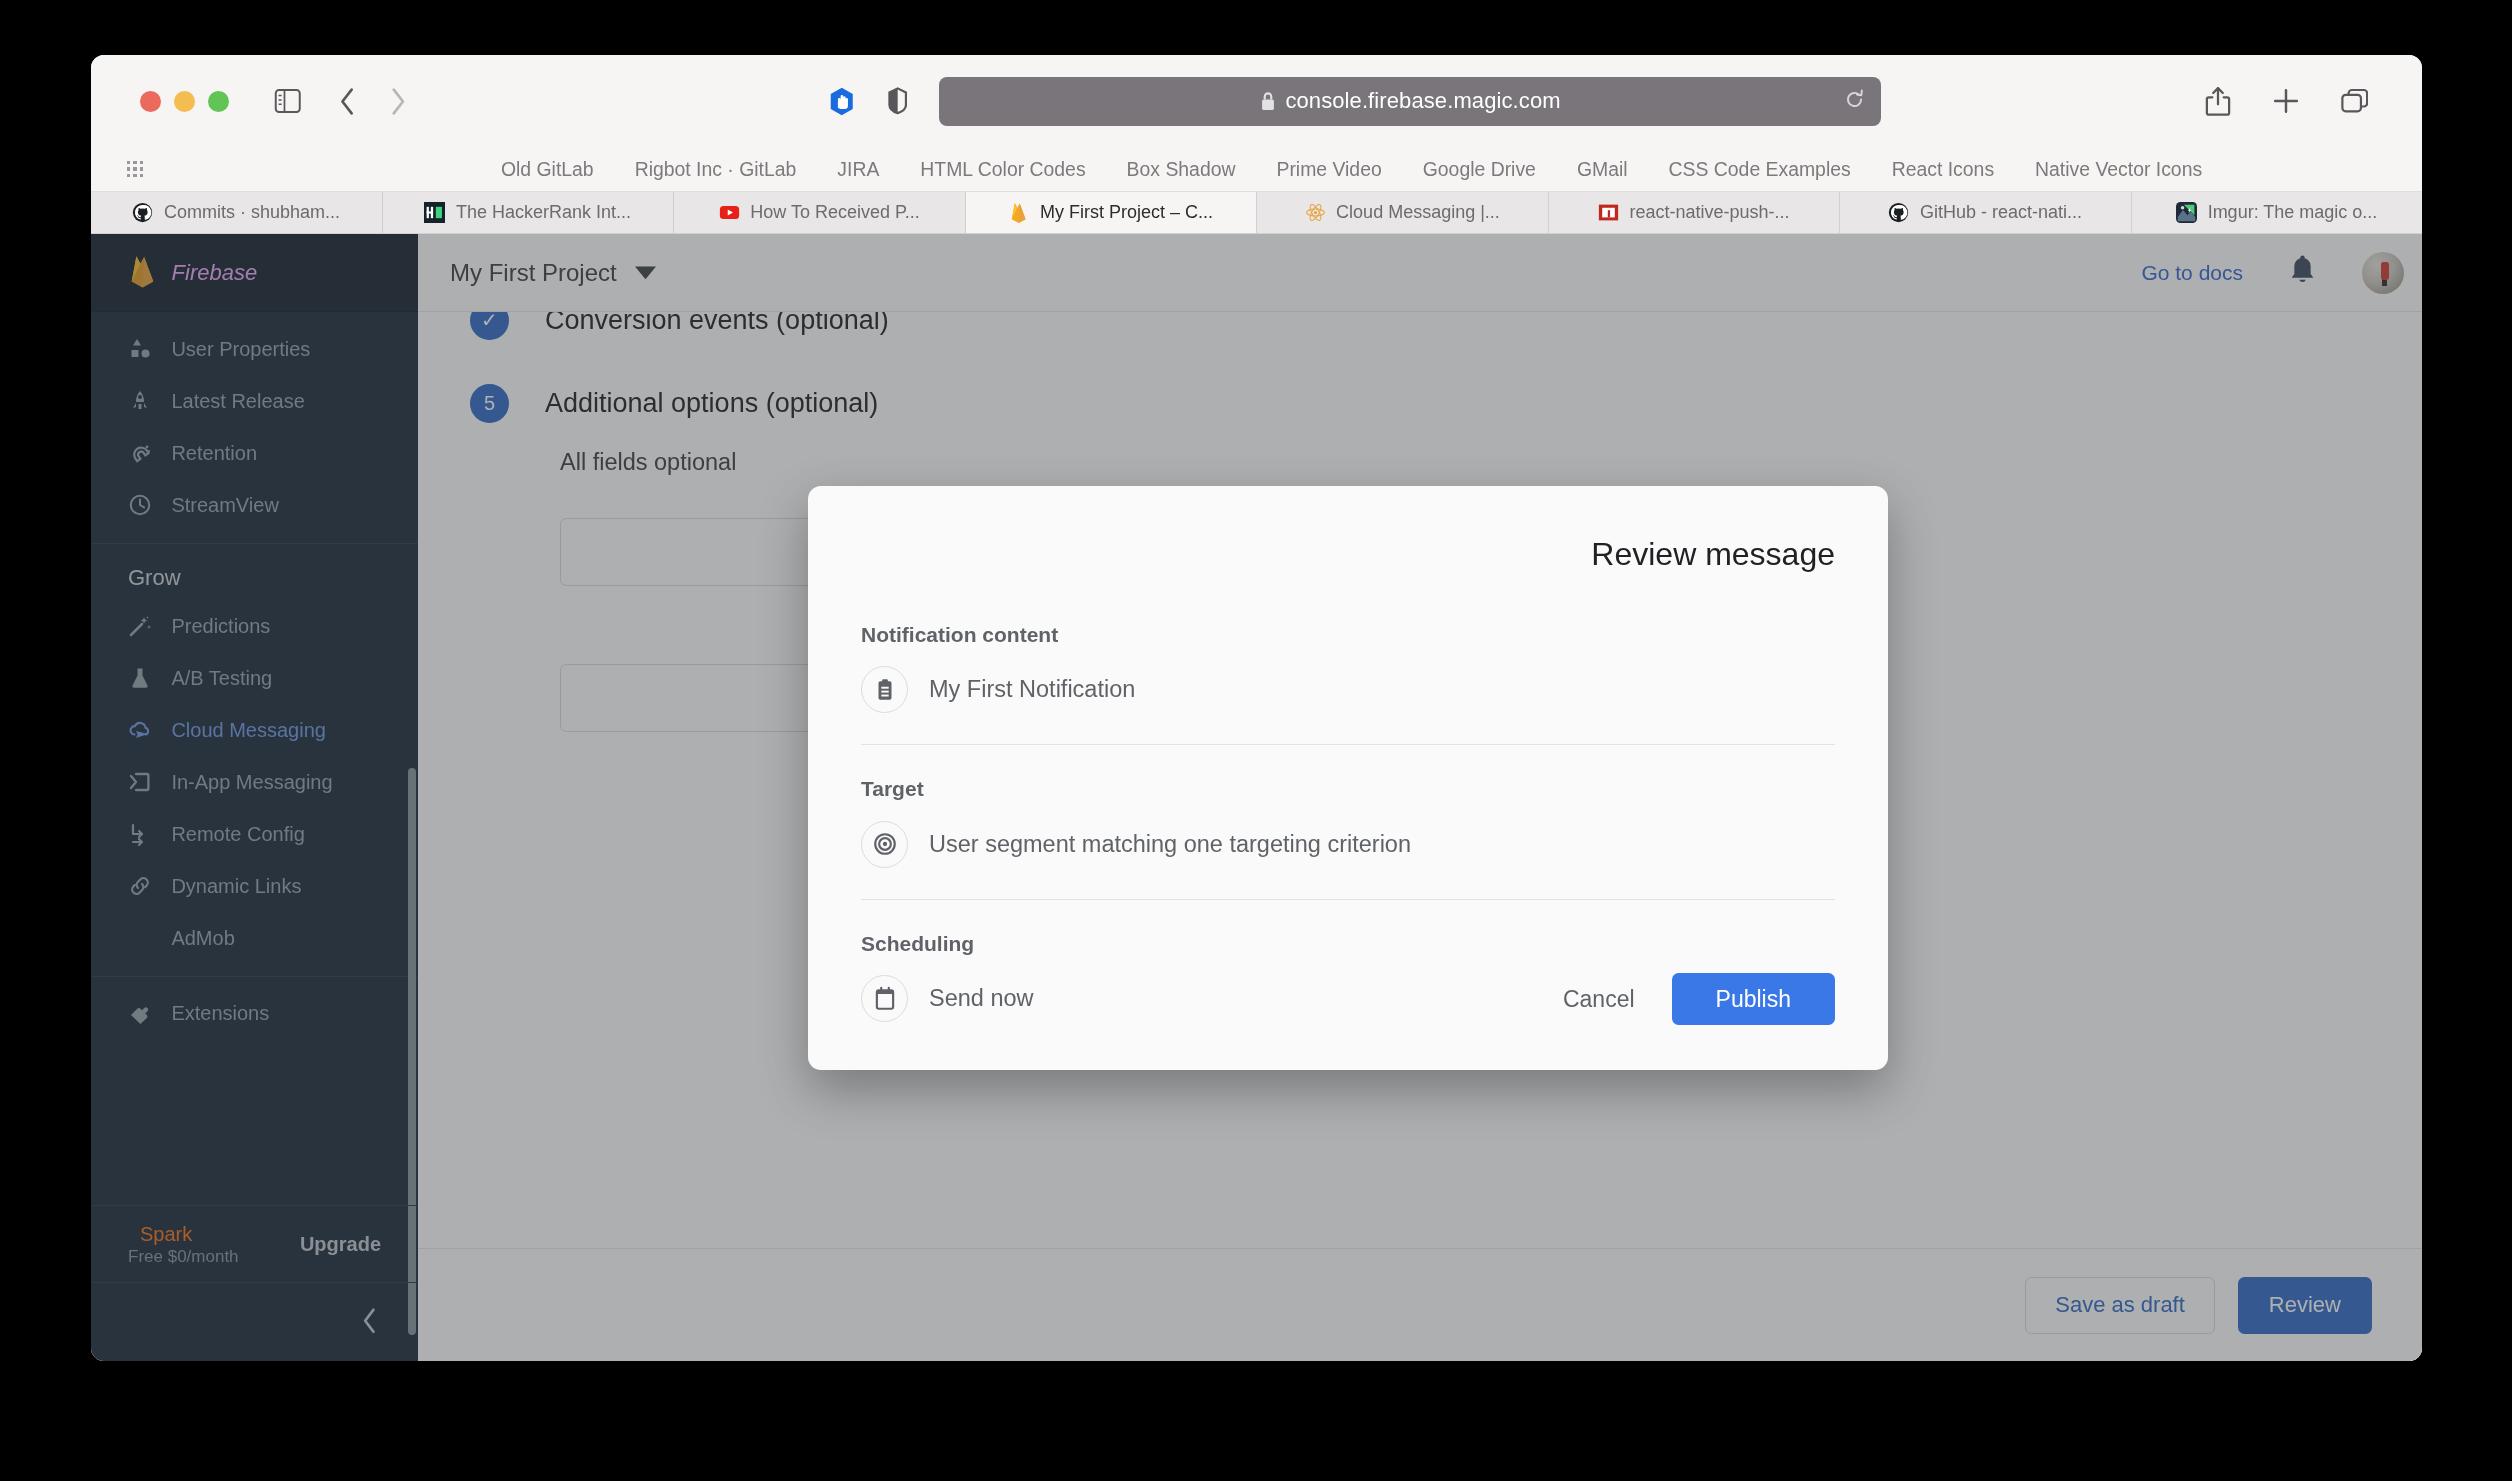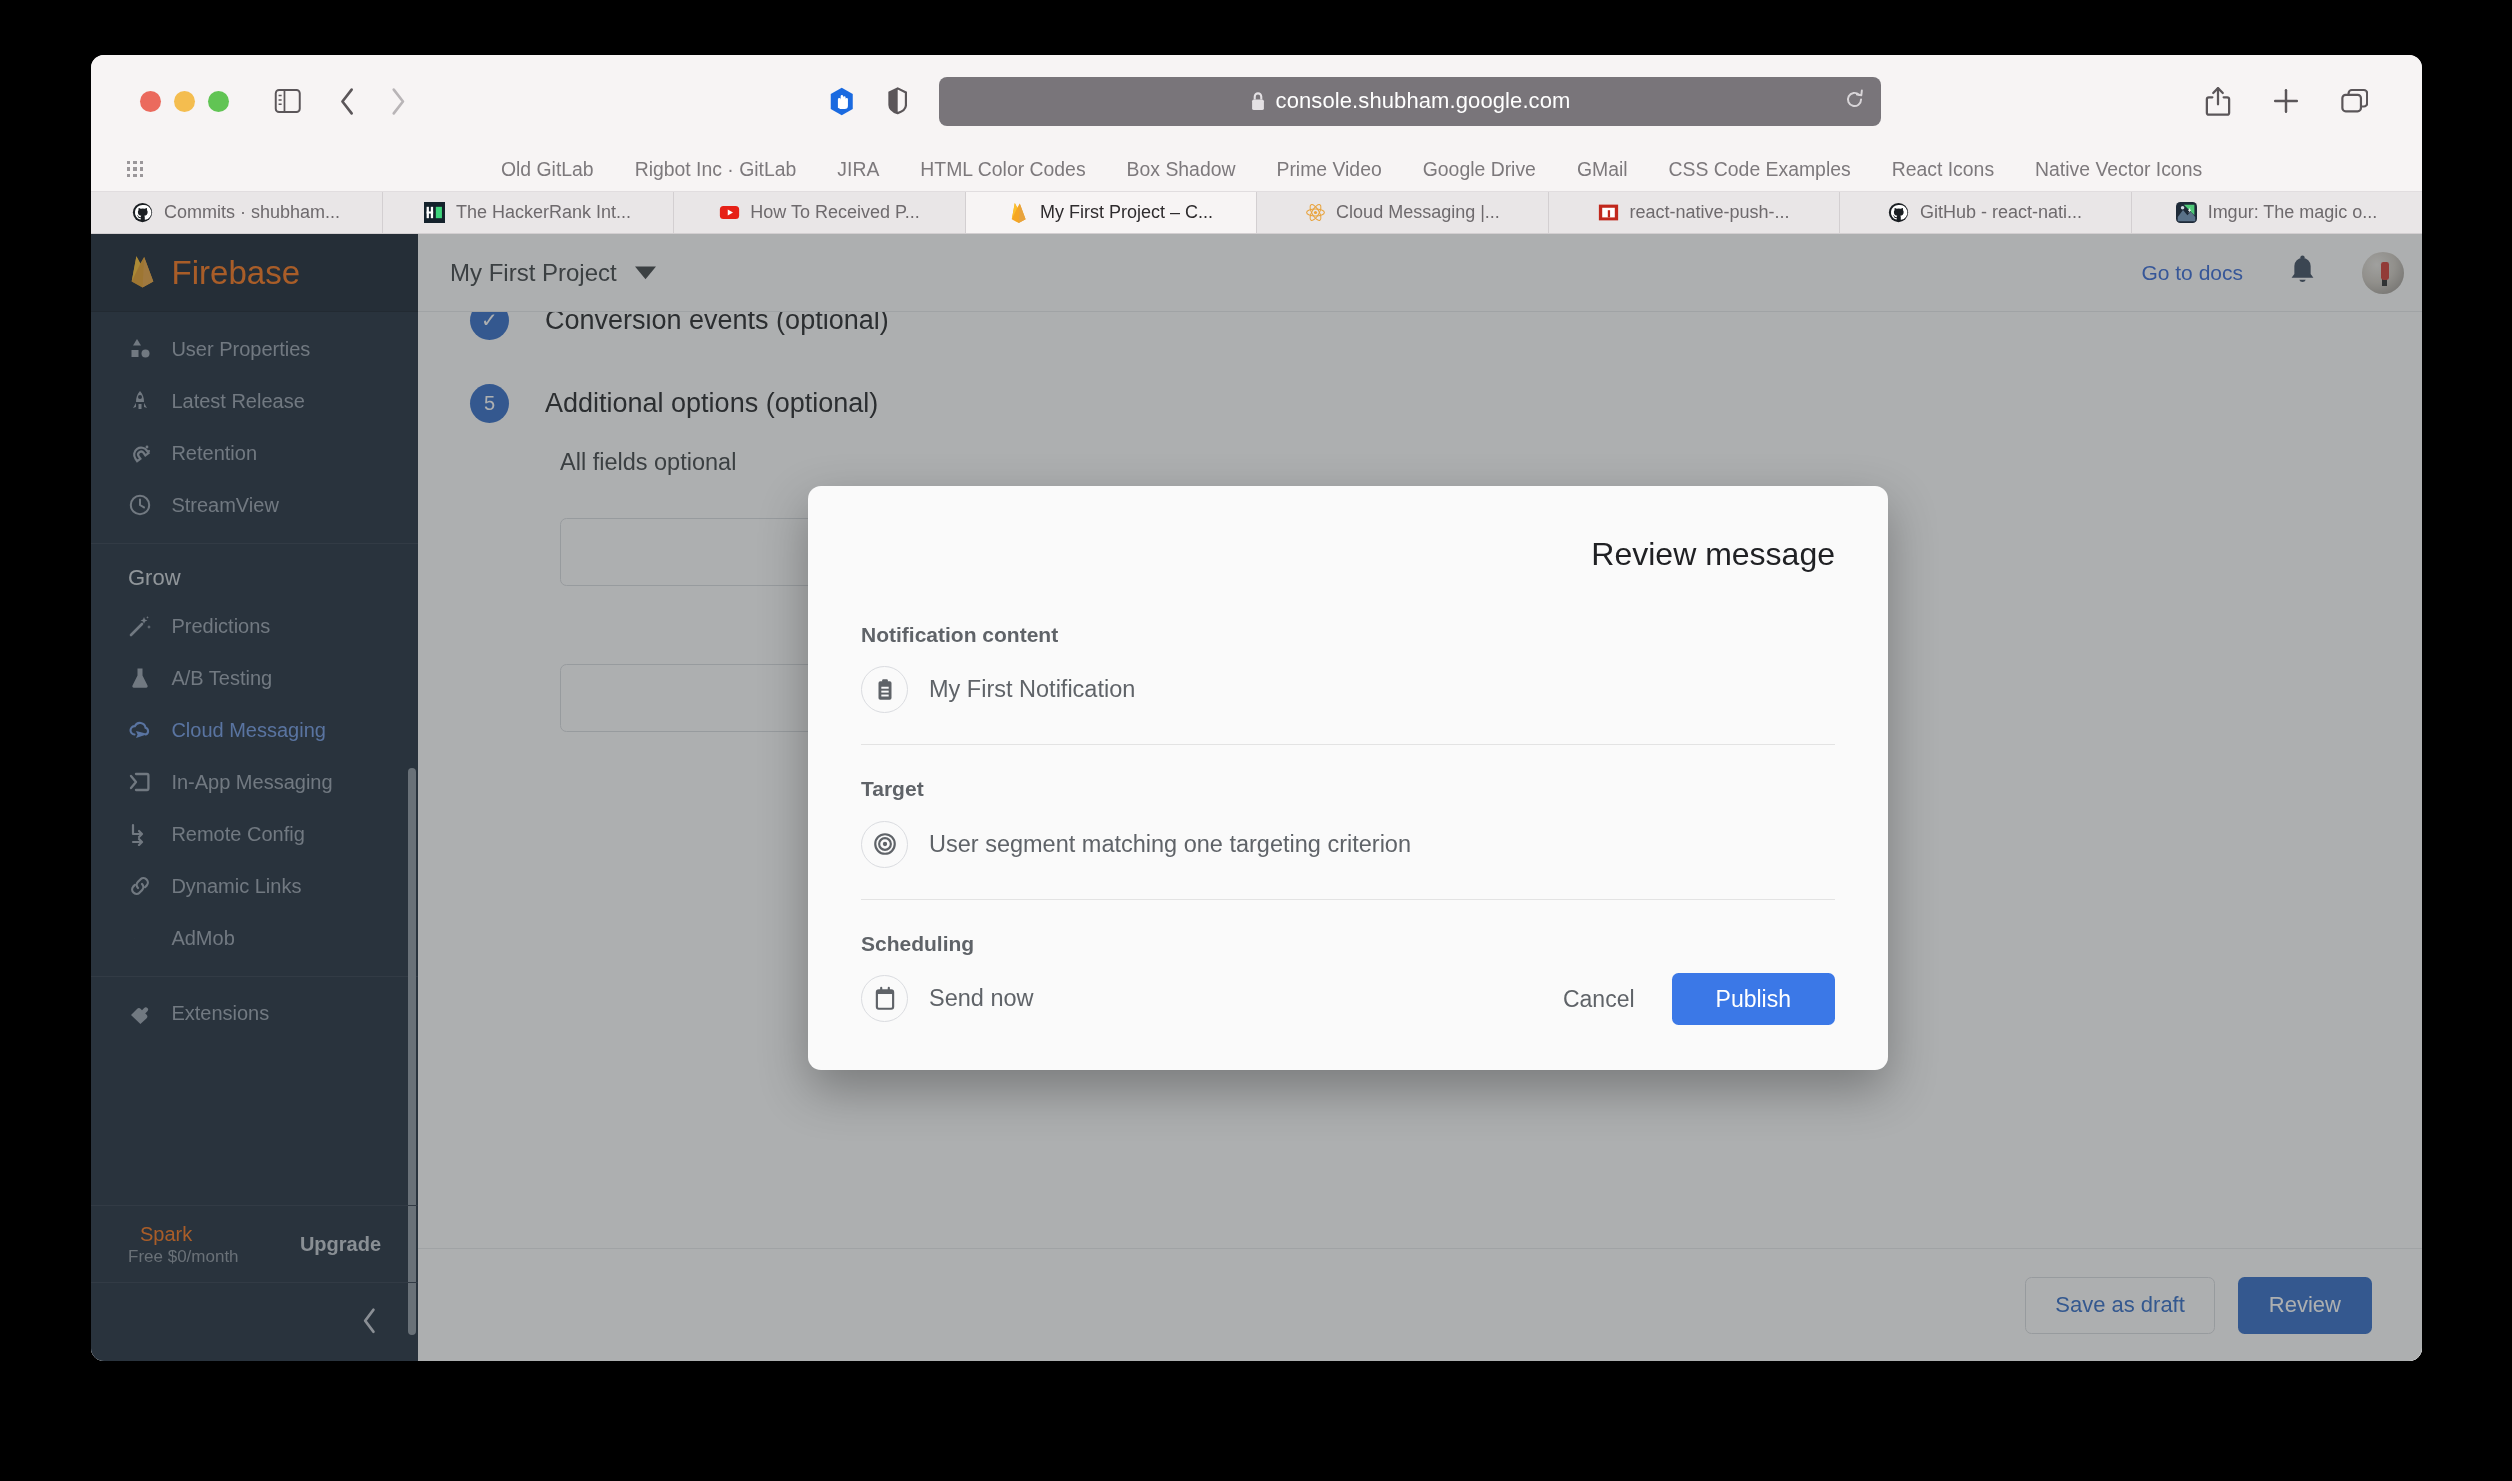--- a/index.html
+++ b/index.html
@@ -116,21 +116,21 @@
     color:#9aa5b1;
   }
   #fb-brand {
     height: 78px;
     background: #16222f;
     display:flex; align-items:center;
     padding-left: 37px;
     gap: 14.6px;
     border-bottom: 0.8px solid #101b26;
   }
-  #fb-brand .brand-text { font-size: 33px; color:#f97316; font-weight: 400; }
+  #fb-brand .brand-text { font-size: 22px; color:#f0abfc; font-weight: 400; font-style: italic; }
 
   .nav-section { padding: 11.3px 0; }
   .nav-sep { border-top: 0.8px solid #2b3848; }
   .nav-item {
     display:flex; align-items:center;
     height: 52px;
     padding-left: 37px;
     gap: 19.4px;
     font-size: 20px;
     color:#98a2ae;
@@ -321,21 +321,21 @@
         </svg>
     </div>
 
     <div id="urlbar">
       <span class="lock">
         <svg width="16" height="21" viewBox="0 0 12 16">
             <rect x="1.5" y="6.5" width="9" height="8" rx="1.4" fill="#e4e1e4"></rect>
             <path d="M3.5 6.5 L3.5 4.3 a2.5 2.5 0 0 1 5 0 L8.5 6.5" fill="none" stroke="#e4e1e4" stroke-width="1.6"></path>
           </svg>
       </span>
-      <span class="urltext">console.shubham.google.com</span>
+      <span class="urltext">console.firebase.magic.com</span>
       <span id="reload">
         <svg width="21" height="21" viewBox="0 0 16 16">
             <path d="M13 8 a5 5 0 1 1 -1.6 -3.7" fill="none" stroke="#d8d5d8" stroke-width="1.5" stroke-linecap="round"></path>
             <polyline points="13.6,1.2 13.2,4.7 9.8,4.2" fill="none" stroke="#d8d5d8" stroke-width="1.5" stroke-linecap="round" stroke-linejoin="round"></polyline>
           </svg>
       </span>
     </div>
 
     <div id="tb-right">
       <span class="tb-icon">

